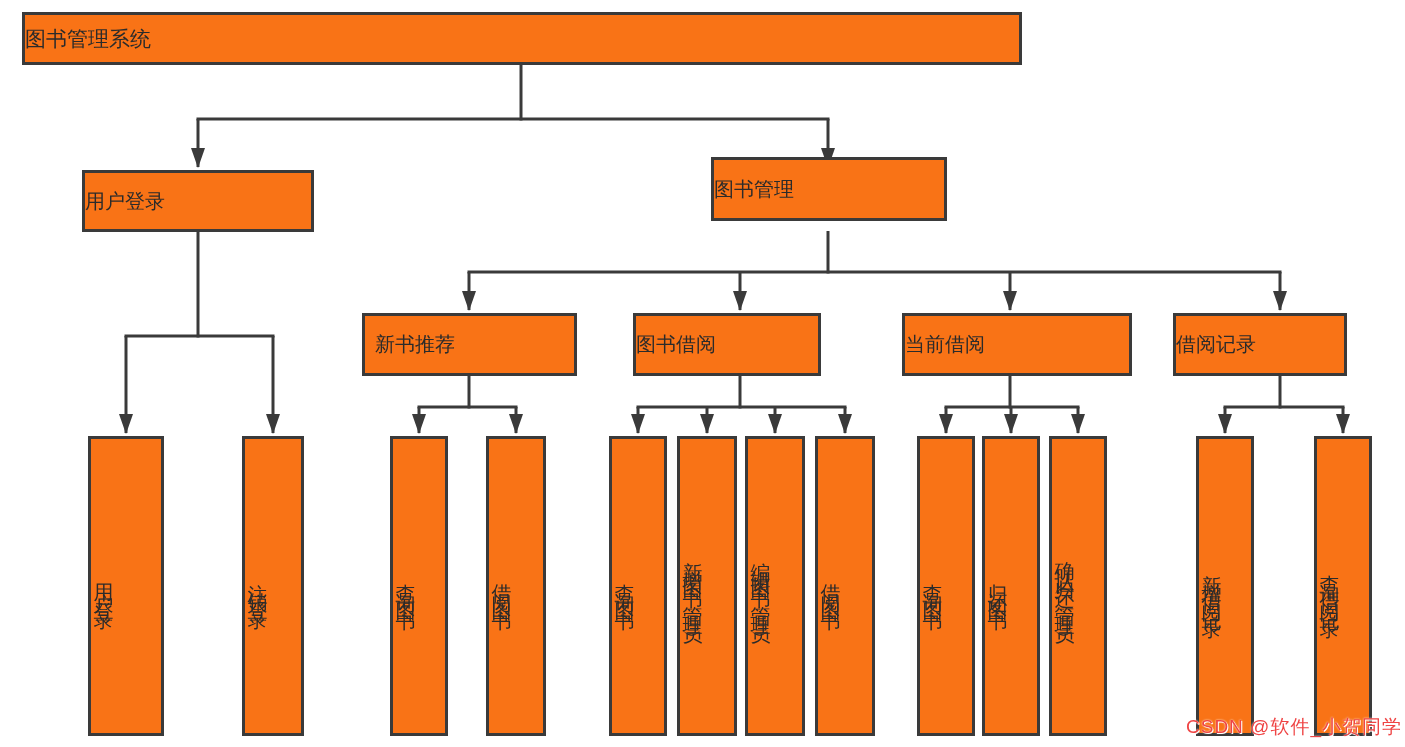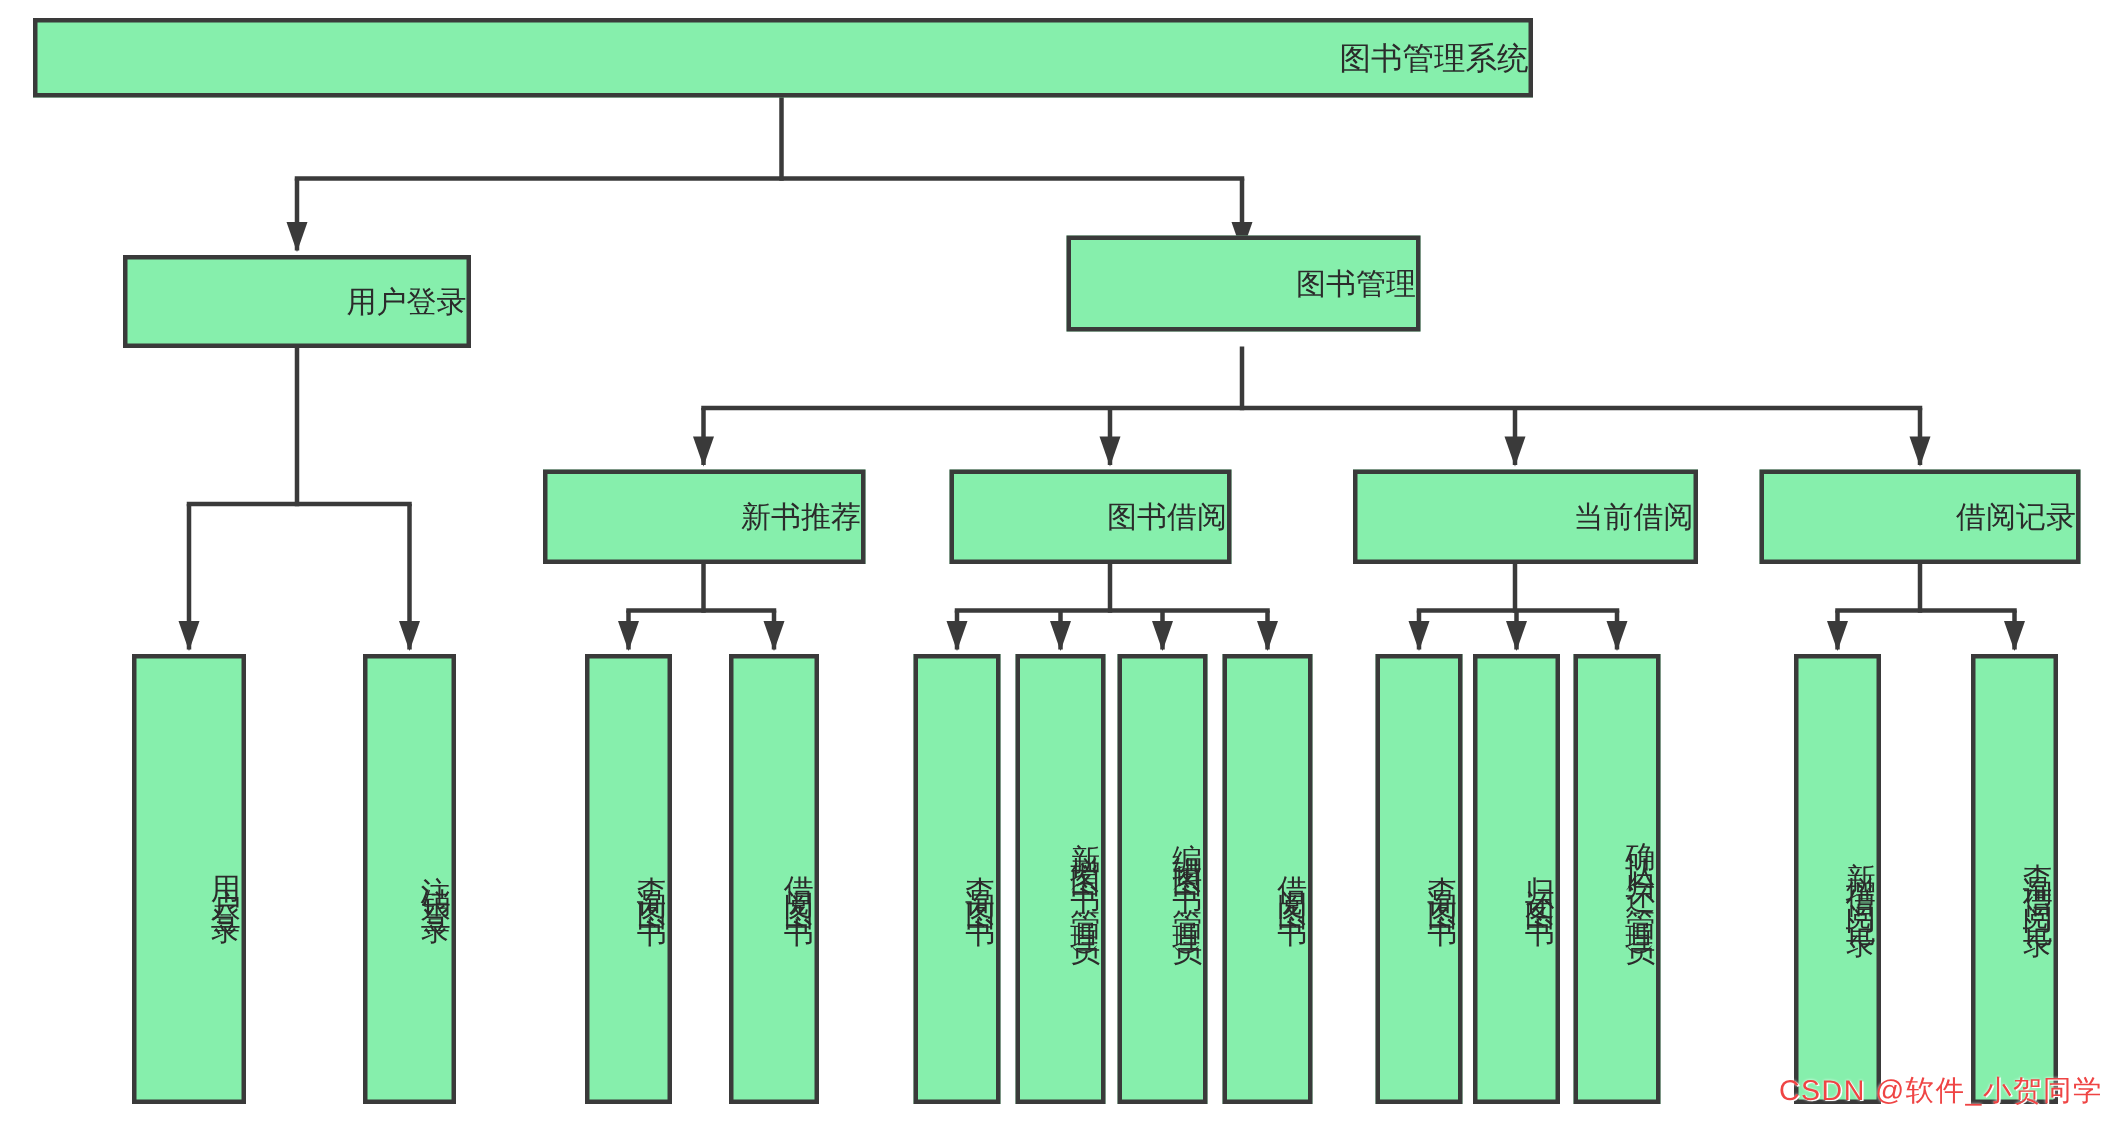--- a/index.html
+++ b/index.html
@@ -5,22 +5,22 @@
   html,body { margin:0; padding:0; background:#ffffff; }
   .canvas {
     position:relative; width:1405px; height:747px;
     background:#ffffff; overflow:hidden;
     font-family:"Liberation Sans","DejaVu Sans",sans-serif;
     color:#2b2b2b;
   }
   .wires { position:absolute; left:0; top:0; width:1405px; height:747px; pointer-events:none; }
   .node {
     position:absolute; box-sizing:border-box;
-    border:3px solid #3a3a3a; background:#86efac;
-    display:flex; align-items:center; justify-content:flex-end;font-family:Liberation Mono, monospace;
+    border:3px solid #3a3a3a; background:#f97316;
+    display:flex; align-items:center; justify-content:flex-start;
   }
   .hbox { font-size:20px; font-weight:400; white-space:nowrap; }
   .root-box { font-size:21px; }
   .vlabel {
     writing-mode:vertical-rl; -webkit-writing-mode:vertical-rl;
     text-orientation:mixed;
     font-size:20px; line-height:1.3; letter-spacing:9px;
     white-space:nowrap;
   }
   .watermark {
@@ -89,30 +89,30 @@
     <span>图书管理系统</span>
   </div>
 
   <div class="node hbox" style="left:82px; top:170px; width:232px; height:62px;">
     <span>用户登录</span>
   </div>
   <div class="node hbox" style="left:711px; top:157px; width:236px; height:64px;">
     <span>图书管理</span>
   </div>
 
-  <div class="node hbox" style="left:362px; top:313px; width:215px; height:63px;">
+  <div class="node hbox" style="left:362px; top:313px; width:215px; height:63px;padding-left:10px;">
     <span>新书推荐</span>
   </div>
   <div class="node hbox" style="left:633px; top:313px; width:188px; height:63px;">
     <span>图书借阅</span>
   </div>
   <div class="node hbox" style="left:902px; top:313px; width:230px; height:63px;">
     <span>当前借阅</span>
   </div>
-  <div class="node hbox" style="left:1173px; top:313px; width:214px; height:63px;">
+  <div class="node hbox" style="left:1173px; top:313px; width:174px; height:63px;">
     <span>借阅记录</span>
   </div>
 
   <div class="node" style="left:88px; top:436px; width:76px; height:300px;">
     <span class="vlabel">用户登录</span>
   </div>
   <div class="node" style="left:242px; top:436px; width:62px; height:300px;">
     <span class="vlabel">注销登录</span>
   </div>
 

